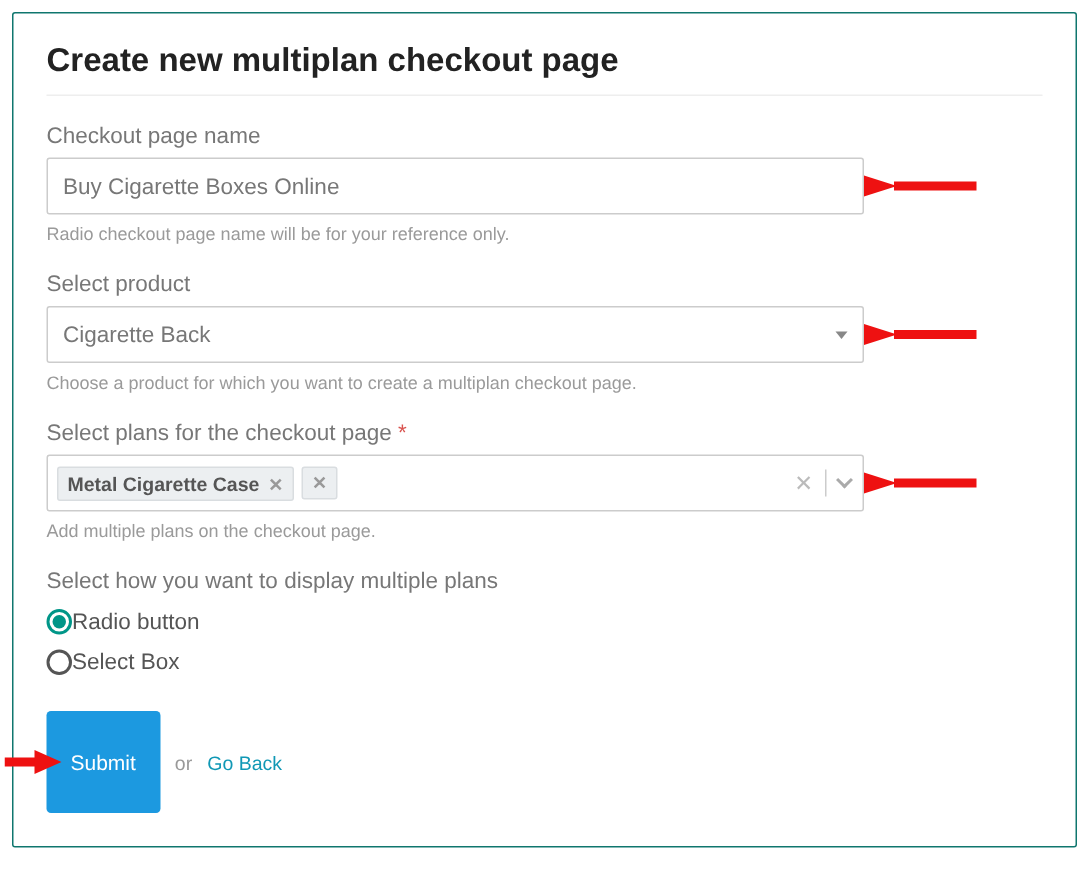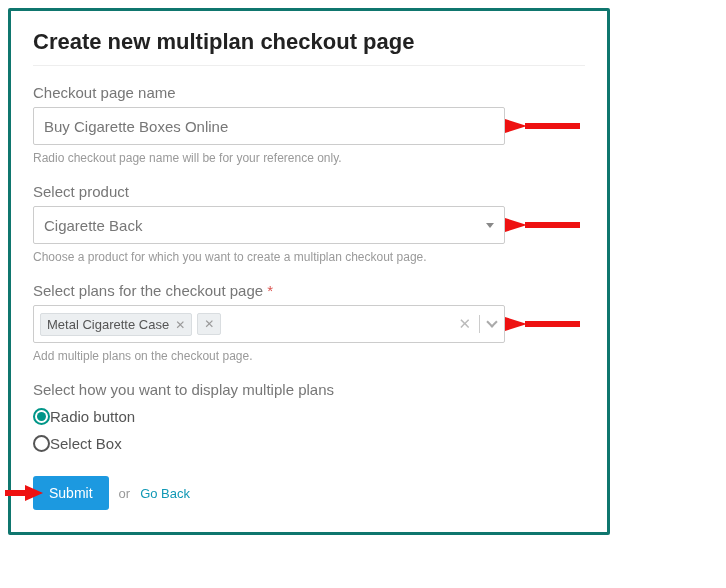--- a/index.html
+++ b/index.html
@@ -5,22 +5,22 @@
   * { box-sizing: border-box; }
   body {
     margin: 0;
     padding: 8px;
     font-family: -apple-system, BlinkMacSystemFont, "Segoe UI", Helvetica, Arial, sans-serif;
     background: #fff;
     color: #333;
     font-size: 14px;
   }
   .card {
-    width: 602px;
-    border: 3px solid #0f766e;
+    width: 710px;
+    border: 1px solid #0f766e;
     border-radius: 2px;
     background: #fff;
     padding: 18px 22px 22px 22px;
     position: relative;
   }
   .page-title {
     font-size: 22px;
     font-weight: 700;
     color: #222;
     margin: 0 0 14px 0;
@@ -76,20 +76,21 @@
   .tag {
     display: inline-flex;
     align-items: flex-end;
     background: #eceff1;
     border: 1px solid #d9dde0;
     border-radius: 2px;
     padding: 3px 6px;
     font-size: 13px;
     color: #555;
     gap: 6px;
+    font-weight: bold;
   }
   .tag-x { color: #999; cursor: pointer; font-size: 12px; }
   .tags-right {
     position: absolute;
     right: 8px; top: 0; bottom: 0;
     display: flex; align-items: center;
     gap: 8px;
   }
   .clear-x { color: #bbb; font-size: 15px; cursor: pointer; }
   .sep { width: 1px; height: 18px; background: #ccc; }
@@ -135,21 +136,21 @@
     display: flex;
     align-items: center;
     gap: 10px;
     position: relative;
   }
   .btn-primary {
     background: #1c99e0;
     color: #fff;
     border: none;
     border-radius: 3px;
-    padding: 9px 16px;
+    padding: 26px 16px;
     font-size: 14px;
     cursor: pointer;
   }
   .or { color: #999; font-size: 13px; }
   .link {
     color: #1098b5;
     font-size: 13px;
     cursor: pointer;
   }
   .arrow-right, .arrow-left {

